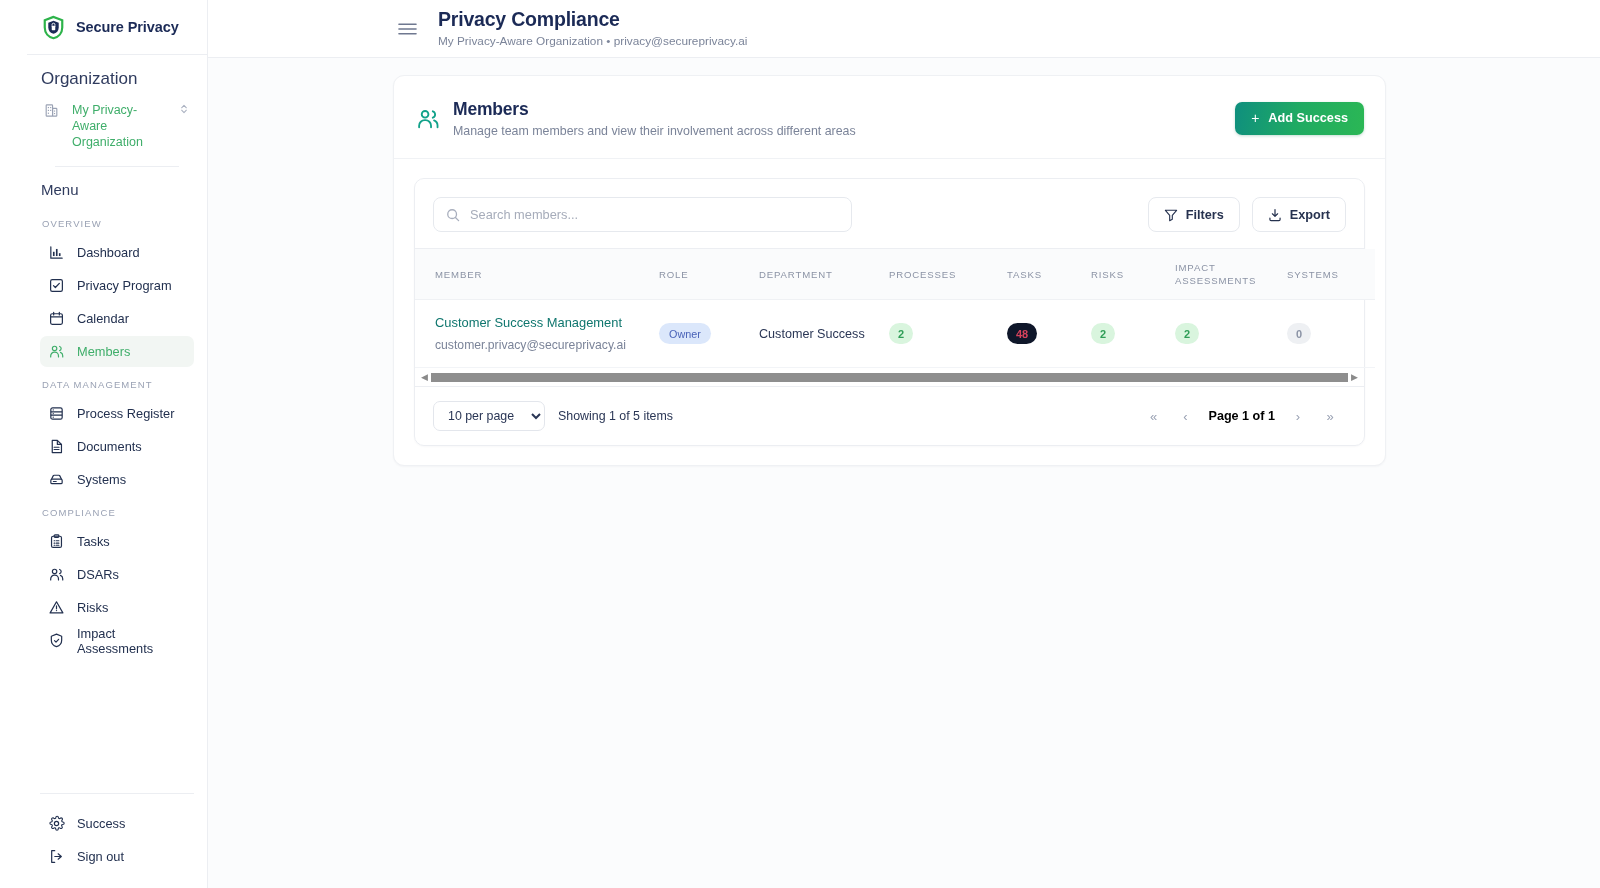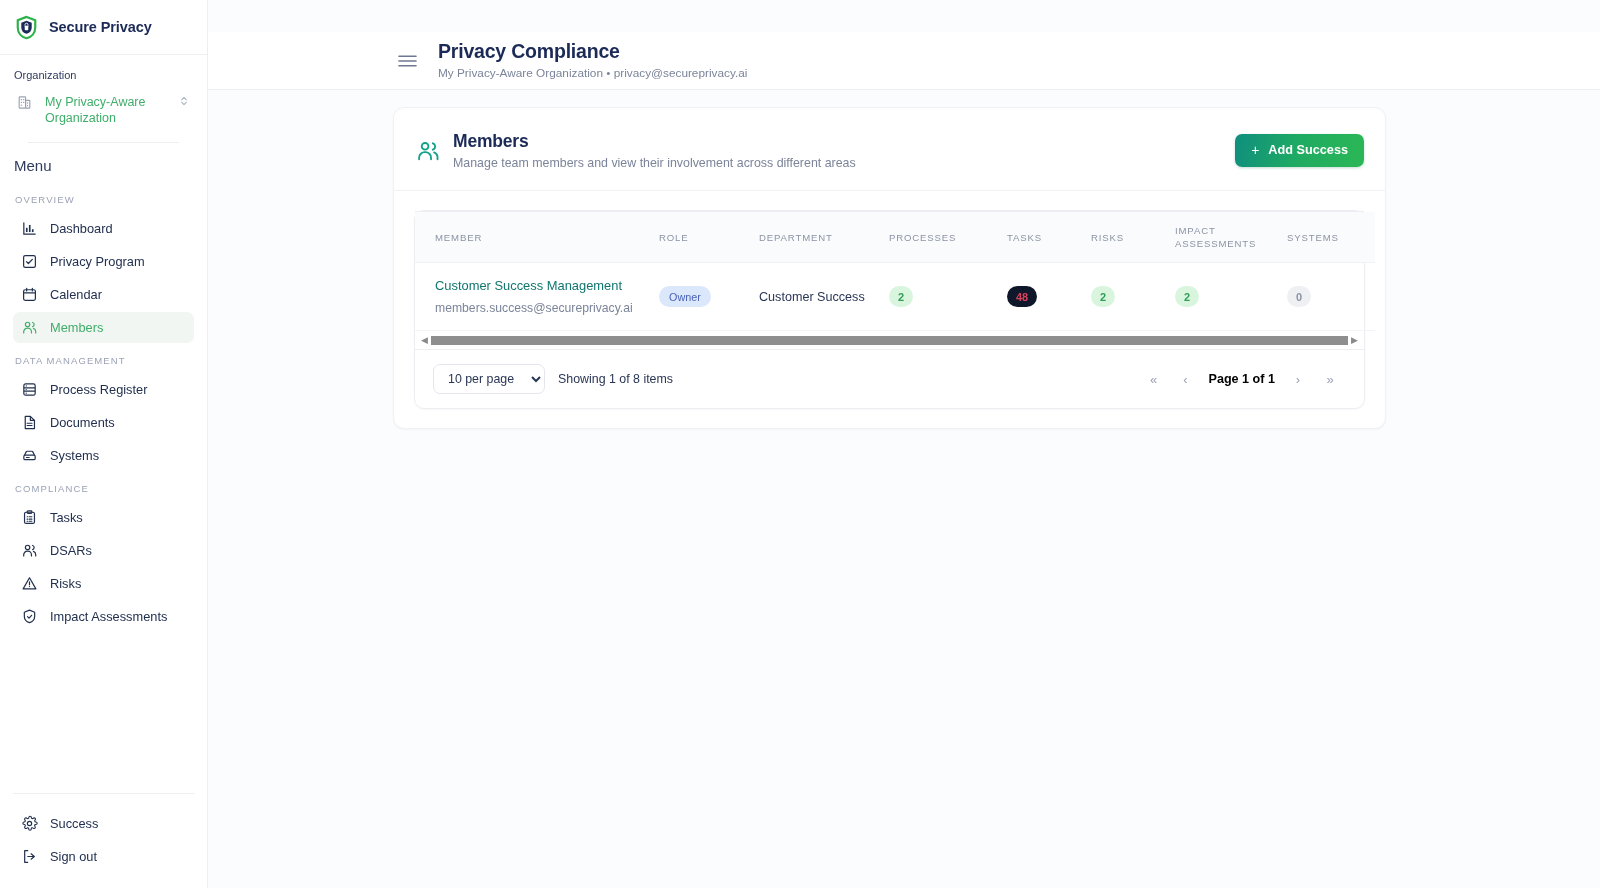--- a/index.html
+++ b/index.html
@@ -10,33 +10,33 @@
     color: #1e2a52;
     overflow: hidden;
   }
   .app { display: flex; width: 1600px; height: 888px; }
 
   
   .sidebar {
     width: 208px; height: 888px; flex: 0 0 208px;
     background: #ffffff;
     border-right: 1px solid #eceef2;
-    display: flex; flex-direction: column;
+    display: flex; flex-direction: column; padding-left: 27px;
   }
   .brand {
     height: 55px; flex: 0 0 55px;
     display: flex; align-items: center; gap: 10px;
     padding: 0 0 0 14px;
     border-bottom: 1px solid #eceef2;
   }
   .brand-logo { width: 25px; height: 25px; display: block; }
   .brand-name { font-size: 14.5px; font-weight: bold; color: #1b2a56; letter-spacing: -0.1px; }
 
   .org-block { padding: 14px 14px 0 14px; }
-  .org-title { font-size: 11px; color: #2f3b5e; margin-bottom: 11px; }
+  .org-title { font-size: 17px; color: #2f3b5e; margin-bottom: 11px; }
   .org-row {
     display: flex; align-items: flex-start; gap: 12px;
     padding: 2px 4px 2px 2px; cursor: pointer;
   }
   .org-icon { width: 17px; height: 17px; flex: 0 0 17px; color: #9aa2b4; }
   .org-name { flex: 1; font-size: 12.5px; line-height: 16px; color: #3fae6a; }
   .org-chevrons { width: 10px; height: 14px; color: #aab1c1; flex: 0 0 10px; }
   .org-divider { margin: 14px 14px 0 14px; border-top: 1px solid #eceef2; }
 
   .menu-label { font-size: 15px; color: #2f3b5e; padding: 14px 0 0 14px; }
@@ -55,21 +55,21 @@
   .nav-item.active .ic { color: #3fae6a; }
   .nav-spacer { flex: 1 1 auto; }
   .nav-bottom { padding: 0 13px 14px 13px; }
   .nav-bottom .divider { border-top: 1px solid #eceef2; margin: 0 0 14px 0; }
 
   
   .main { flex: 1 1 auto; height: 888px; background: #fbfcfd; display: flex; flex-direction: column; }
   .topbar {
     height: 58px; flex: 0 0 58px; background: #ffffff;
     border-bottom: 1px solid #eceef2;
-    display: flex; align-items: center; padding: 0 0 0 190px; margin-top: 32px;
+    display: flex; align-items: center; padding: 0 0 0 190px;
   }
   .hamburger { width: 19px; height: 14px; margin-right: 21px; color: #6f7890; cursor: pointer; flex: 0 0 19px; }
   .topbar-text { display: flex; flex-direction: column; justify-content: center; }
   .page-title { font-size: 19.5px; font-weight: bold; color: #1b2a56; line-height: 23px; letter-spacing: -0.2px; }
   .page-sub { font-size: 11.8px; color: #7b8499; line-height: 16px; margin-top: 2px; }
 
   .content { flex: 1 1 auto; padding: 17px 0 0 0; overflow: hidden; }
 
   .outer-card {
     margin-left: 185px; width: 993px;
@@ -362,20 +362,43 @@
             <div class="card-sub">Manage team members and view their involvement across different areas</div>
           </div>
           <button class="btn-add">
             <span class="plus">+</span>
             <span>Add Success</span>
           </button>
         </div>
 
         <div class="inner-card">
 
+          <div class="toolbar">
+            <div class="search-wrap">
+              <svg class="search-icon" viewBox="0 0 16 16">
+                <circle cx="7" cy="7" r="5" fill="none" stroke="currentColor" stroke-width="1.5"></circle>
+                <path d="M10.8 10.8 14.4 14.4" fill="none" stroke="currentColor" stroke-width="1.5" stroke-linecap="round"></path>
+              </svg>
+              <input class="search-input" type="text" placeholder="Search members..." style="">
+            </div>
+            <div class="toolbar-spacer"></div>
+            <button class="tbtn">
+              <svg class="ic" viewBox="0 0 16 16">
+                <path d="M1.6 2.6h12.8L9.5 8.3v4.6l-3 1.6V8.3z" fill="none" stroke="currentColor" stroke-width="1.3" stroke-linejoin="round"></path>
+              </svg>
+              <span>Filters</span>
+            </button>
+            <button class="tbtn">
+              <svg class="ic" viewBox="0 0 16 16">
+                <path d="M8 1.7v7.6M5 6.6 8 9.6l3-3" fill="none" stroke="currentColor" stroke-width="1.4" stroke-linecap="round" stroke-linejoin="round"></path>
+                <path d="M2.2 11.6v1.4a1.3 1.3 0 0 0 1.3 1.3h9a1.3 1.3 0 0 0 1.3-1.3v-1.4" fill="none" stroke="currentColor" stroke-width="1.4" stroke-linecap="round"></path>
+              </svg>
+              <span>Export</span>
+            </button>
+          </div>
 
           <div class="tbl-wrap">
             <table class="members">
               <colgroup>
                 <col class="col-member">
                   <col class="col-role">
                   <col class="col-dept">
                   <col class="col-proc">
                 <col class="col-tasks">
                   <col class="col-risks">
@@ -391,21 +414,21 @@
                   <th>Tasks</th>
                   <th>Risks</th>
                   <th>Impact Assessments</th>
                   <th>Systems</th>
                 </tr>
               </thead>
               <tbody>
                 <tr>
                   <td>
                     <div class="m-name">Customer Success Management</div>
-                    <div class="m-email">members.success@secureprivacy.ai</div>
+                    <div class="m-email">customer.privacy@secureprivacy.ai</div>
                   </td>
                   <td>
                     <span class="badge role">Owner</span>
                   </td>
                   <td>Customer Success</td>
                   <td>
                     <span class="badge green">2</span>
                   </td>
                   <td>
                     <span class="badge red">48</span>
@@ -430,21 +453,21 @@
             <span class="arrow">▶</span>
           </div>
 
           <div class="pager">
             <select class="per-page">
               <option>10 per page</option>
               <option>25 per page</option>
               <option>50 per page</option>
               <option>100 per page</option>
             </select>
-            <span class="showing">Showing 1 of 8 items</span>
+            <span class="showing">Showing 1 of 5 items</span>
             <div class="pager-spacer"></div>
             <div class="pnav">
               <button class="pbtn">«</button>
               <button class="pbtn">‹</button>
               <span class="page-label">Page 1 of 1</span>
               <button class="pbtn">›</button>
               <button class="pbtn">»</button>
             </div>
           </div>
 

